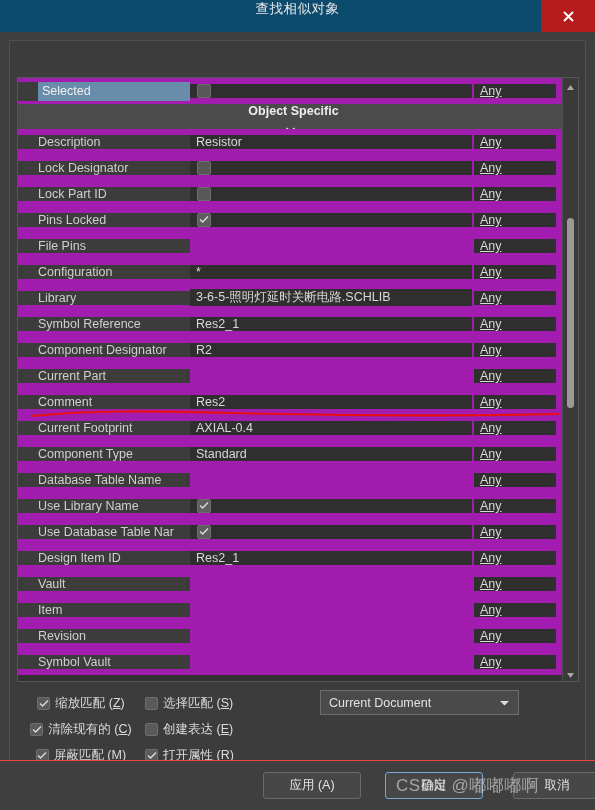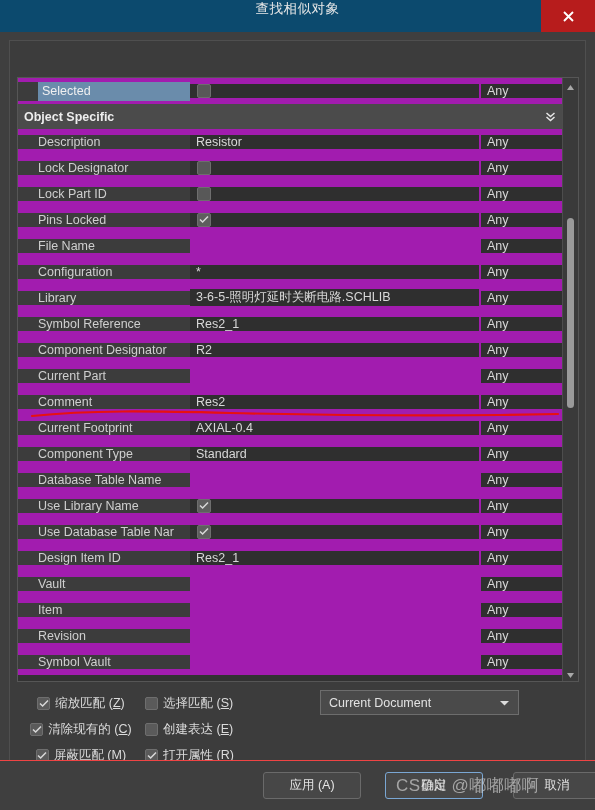--- a/index.html
+++ b/index.html
@@ -107,28 +107,29 @@
     padding-left: 6px;
     box-sizing: border-box;
     font-size: 12.5px;
     color: #d8d8d8;
     white-space: nowrap;
     overflow: hidden;
   }
   .row .any {
     flex: 0 0 82px;
     width: 82px;
-    margin: 1px 0 1px 2px;
+    margin: 1px 7px 1px 2px;
     background: #2f2f2f;
     display: flex;
     align-items: center;
     padding-left: 6px;
     box-sizing: border-box;
     font-size: 12.5px;
     color: #d8d8d8;
+    text-decoration: underline;
   }
 
   
   .row.selected-row .label {
     padding-left: 0;
   }
   .hl {
     background: #6a8cab;
     color: #f0f0f0;
     display: block;
@@ -141,20 +142,21 @@
     font-size: 12.5px;
     overflow: hidden;
     white-space: nowrap;
   }
 
   
   .row.header {
     background: #4b4b4b;
     height: 25px;
     align-items: center;
+    flex-direction: column;
   }
   .row.header .hdr-label {
     flex: 1 1 auto;
     display: flex;
     align-items: center;
     padding-left: 6px;
     font-size: 12.5px;
     font-weight: bold;
     color: #ededed;
   }
@@ -379,21 +381,21 @@
             <div class="value">
               <span class="cb-grid checked">
                 <svg width="10" height="9" viewBox="0 0 10 9">
                   <path d="M1 4.5 L3.6 7 L9 1.4" stroke="#d8d8d8" stroke-width="1.5" fill="none"></path>
                 </svg>
               </span>
             </div>
             <div class="any">Any</div>
           </div>
           <div class="row">
-            <div class="label">File Name</div>
+            <div class="label">File Pins</div>
             <div class="value"></div>
             <div class="any">Any</div>
           </div>
           <div class="row">
             <div class="label">Configuration</div>
             <div class="value">*</div>
             <div class="any">Any</div>
           </div>
           <div class="row">
             <div class="label">Library</div>

